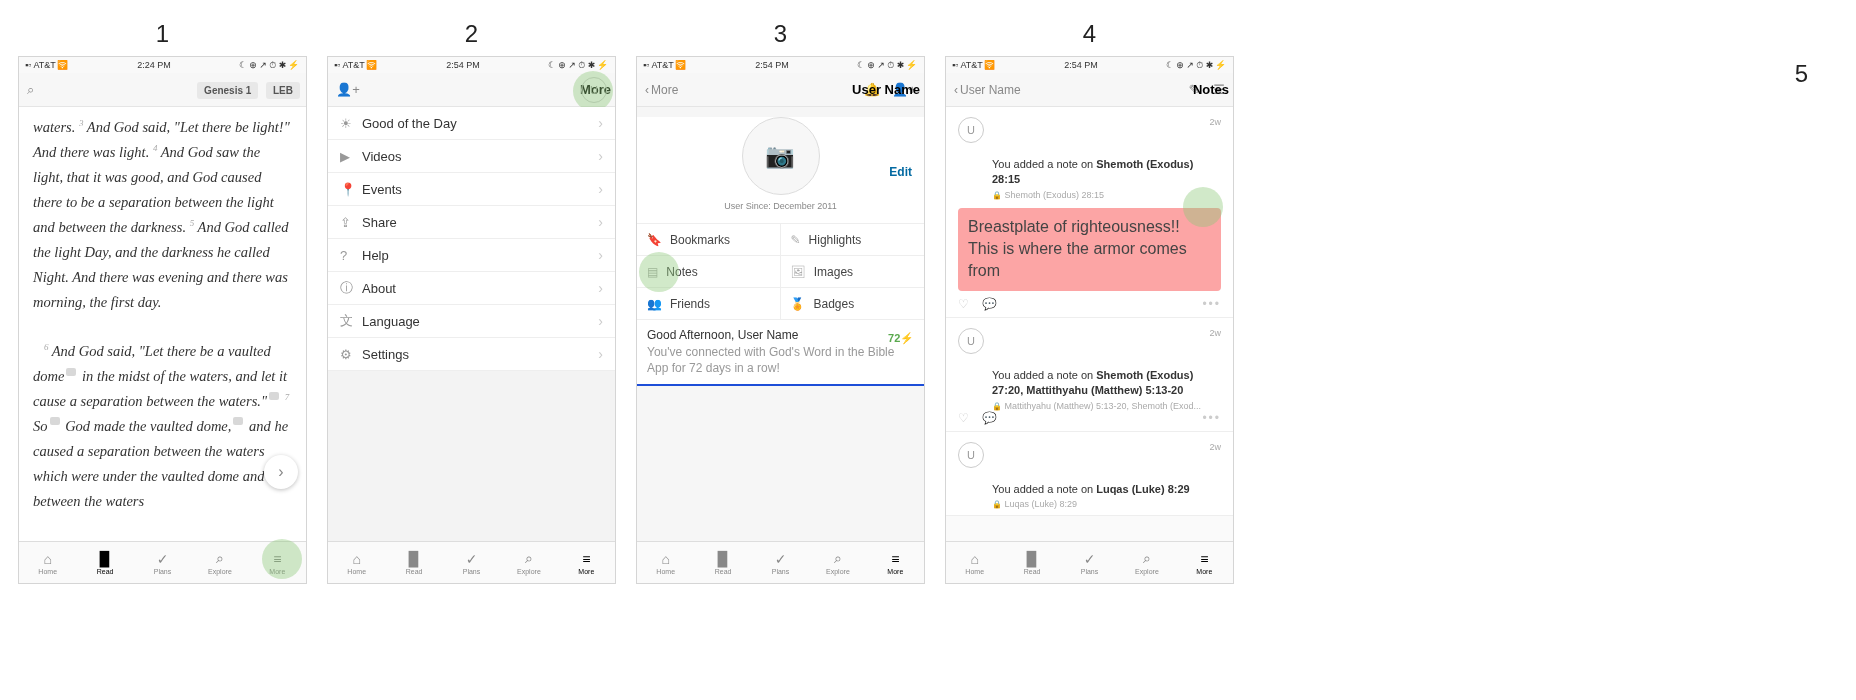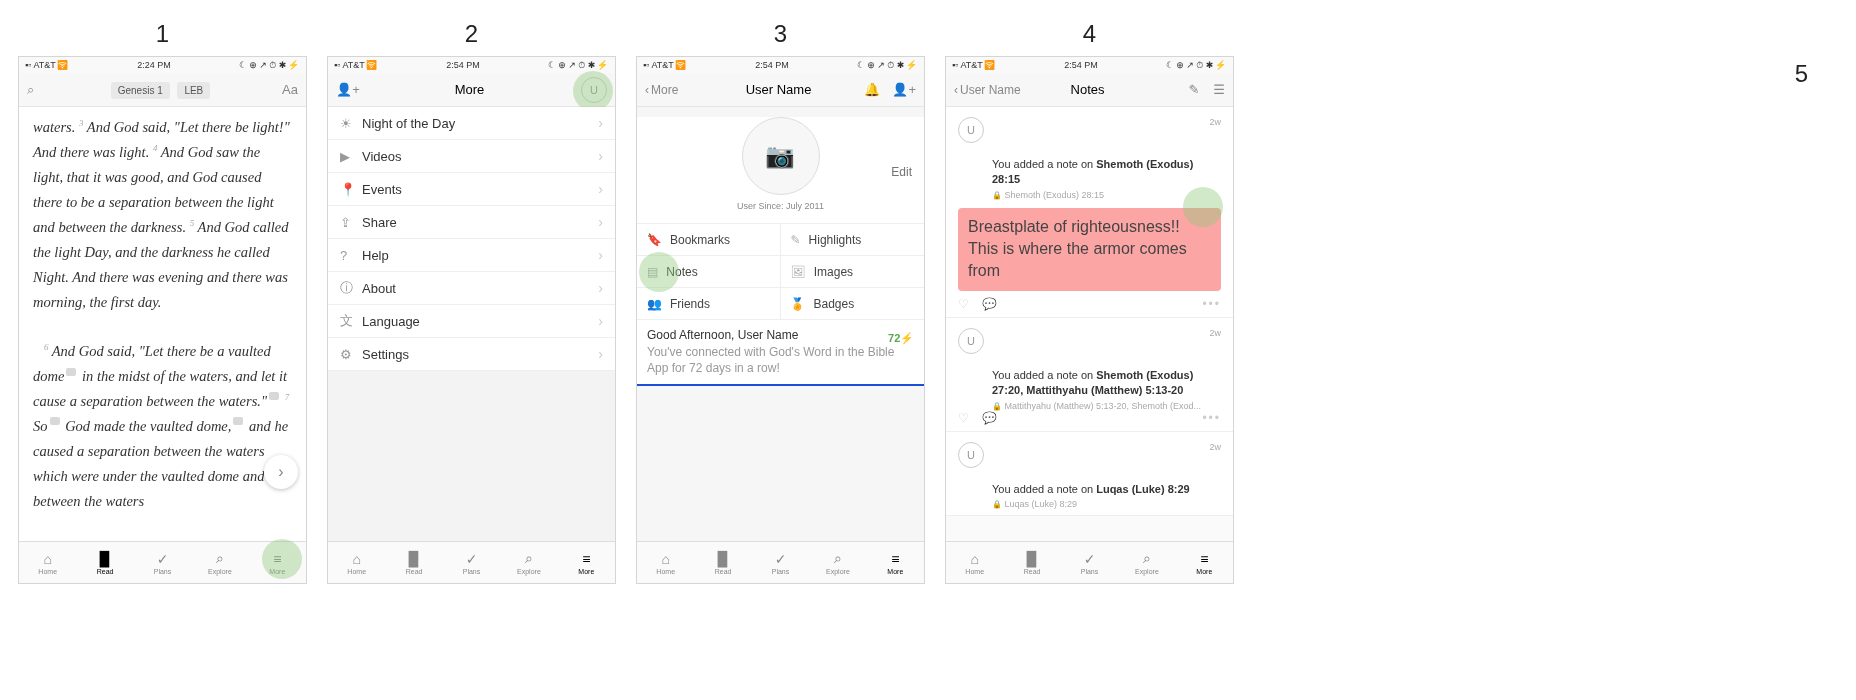--- a/index.html
+++ b/index.html
@@ -5,41 +5,41 @@
   * { box-sizing: border-box; margin: 0; padding: 0; }
   body { font-family: -apple-system, Helvetica, Arial, sans-serif; background: #fff; }
   .stage { width: 1856px; height: 700px; position: relative; padding: 20px 18px; display: flex; gap: 20px; }
   .col { width: 289px; display: flex; flex-direction: column; align-items: center; }
   .col5 { flex: 1; padding-top: 40px; }
   .num { font-size: 24px; font-weight: 400; margin-bottom: 8px; color: #222; }
   .phone { width: 289px; height: 528px; border: 1px solid #d5d5d5; background: #fff; display: flex; flex-direction: column; position: relative; }
   .statusbar { height: 16px; display: flex; justify-content: space-between; align-items: center; padding: 0 6px; font-size: 9px; color: #333; background: #f9f9f9; }
   .sb-left, .sb-right { display: flex; align-items: center; gap: 2px; }
   .navbar { height: 34px; background: #f7f7f7; border-bottom: 1px solid #e5e5e5; display: flex; align-items: center; justify-content: space-between; padding: 0 8px; position: relative; }
-  .navbar .center { position: absolute; left: 0; right: 4px; text-align: center; font-weight: 400; font-size: 13px; pointer-events: none; }
+  .navbar .center { position: absolute; left: 0; right: 4px; text-align: right; font-weight: 700; font-size: 13px; pointer-events: none; }
   .pill { background: #e8e8e8; border-radius: 3px; padding: 3px 7px; font-size: 10px; color: #555; margin: 0 2px; }
   .icon-grey { color: #888; font-size: 13px; }
   .content { flex: 1; overflow: hidden; background: #fff; position: relative; }
   .tabbar { height: 42px; border-top: 1px solid #ddd; background: #fafafa; display: flex; }
   .tab { flex: 1; display: flex; flex-direction: column; align-items: center; justify-content: center; gap: 1px; }
   .tab .ticon { font-size: 14px; color: #888; }
   .tab .tlabel { font-size: 7px; color: #888; }
   .tab.active .ticon, .tab.active .tlabel { color: #000; }
   .highlight-circle { position: absolute; width: 40px; height: 40px; border-radius: 50%; background: rgba(140,200,120,0.4); pointer-events: none; }
   .body-text { padding: 8px 14px; font-size: 14.5px; line-height: 1.72; color: #333; font-family: Georgia, serif; font-style: italic; }
   .verse-num { color: #aaa; font-size: 9px; vertical-align: super; }
   .note-dot { display: inline-block; width: 10px; height: 8px; background: #d8d8d8; border-radius: 2px; vertical-align: super; margin: 0 2px; }
   .fab { position: absolute; right: 8px; bottom: 52px; width: 34px; height: 34px; border-radius: 50%; background: #fff; box-shadow: 0 1px 4px rgba(0,0,0,0.25); display: flex; align-items: center; justify-content: center; color: #888; }
   .menu-row { height: 33px; display: flex; align-items: center; padding: 0 12px; border-bottom: 1px solid #eee; font-size: 13px; color: #333; }
   .menu-row .micon { width: 22px; color: #999; font-size: 13px; }
   .menu-row .chev { color: #ccc; font-size: 14px; }
   .avatar-badge { position: absolute; right: 8px; top: 4px; width: 26px; height: 26px; border-radius: 50%; border: 1px solid #ccc; display: flex; align-items: center; justify-content: center; font-size: 11px; color: #999; }
   .profile-photo { width: 78px; height: 78px; border-radius: 50%; border: 1px solid #ddd; margin: 10px auto 6px; display: flex; align-items: center; justify-content: center; background: #f7f7f7; color: #bbb; font-size: 24px; }
   .user-since { font-size: 9px; color: #888; text-align: center; margin-bottom: 8px; }
-  .edit-link { position: absolute; right: 12px; top: 48px; color: #737373; font-size: 12px; font-weight: 400; }
+  .edit-link { position: absolute; right: 12px; top: 48px; color: #0369a1; font-size: 12px; font-weight: 700; }
   .grid2 { display: grid; grid-template-columns: 1fr 1fr; border-top: 1px solid #eee; }
   .grid-cell { height: 32px; border-bottom: 1px solid #eee; display: flex; align-items: center; padding: 0 10px; font-size: 12px; color: #444; gap: 8px; position: relative; }
   .grid-cell:nth-child(2n+1) { border-right: 1px solid #eee; }
   .greet-box { padding: 8px 10px; border-bottom: 2px solid #1d4ed8; }
   .greet-box .g1 { font-size: 12px; color: #333; margin-bottom: 3px; }
   .greet-box .g2 { font-size: 12px; color: #999; line-height: 1.3; }
   .greet-num { position: absolute; right: 10px; top: 12px; color: #5aa94e; font-size: 11px; font-weight: 600; }
   .note-card { padding: 10px 12px 6px; border-bottom: 1px solid #eee; position: relative; }
   .nc-head { display: flex; gap: 8px; }
   .nc-av { width: 26px; height: 26px; border-radius: 50%; border: 1px solid #ccc; display: flex; align-items: center; justify-content: center; font-size: 11px; color: #999; flex-shrink: 0; }
@@ -138,21 +138,21 @@
       <div class="navbar">
         <span class="icon-grey">👤+</span>
         <div class="center">More</div>
         <div class="avatar-badge">U</div>
         <div class="highlight-circle" style="right:2px; top:-2px;"></div>
       </div>
       <div class="content" style="background:#f3f3f3;">
         <div style="background:#fff;" id="menu2">
             <div class="menu-row">
               <span class="micon">☀</span>
-              <span style="flex:1">Night of the Day</span>
+              <span style="flex:1">Good of the Day</span>
               <span class="chev">›</span>
             </div>
             <div class="menu-row">
               <span class="micon">▶</span>
               <span style="flex:1">Videos</span>
               <span class="chev">›</span>
             </div>
             <div class="menu-row">
               <span class="micon">📍</span>
               <span style="flex:1">Events</span>
@@ -230,21 +230,21 @@
         <div class="center">User Name</div>
         <div style="display:flex; gap:12px;">
           <span class="icon-grey">🔔</span>
           <span class="icon-grey">👤+</span>
         </div>
       </div>
       <div class="content" style="background:#f6f6f6;">
         <div style="background:#fff; position:relative; padding-bottom:4px;">
           <div class="profile-photo">📷</div>
           <div class="edit-link">Edit</div>
-          <div class="user-since">User Since: July 2011</div>
+          <div class="user-since">User Since: December 2011</div>
         </div>
         <div class="grid2" id="grid3" style="background:#fff;">
             <div class="grid-cell">
               <span style="color:#aaa">🔖</span>
               <span>Bookmarks</span>
             </div>
             <div class="grid-cell">
               <span style="color:#aaa">✎</span>
               <span>Highlights</span>
             </div>

